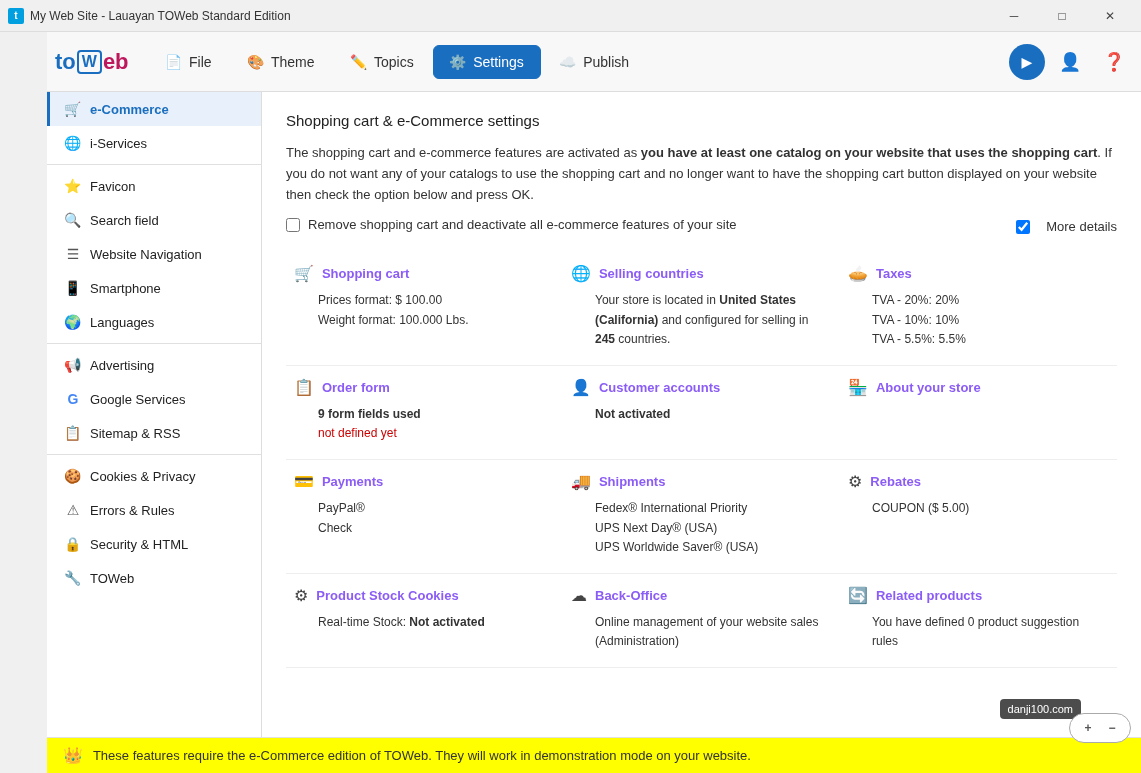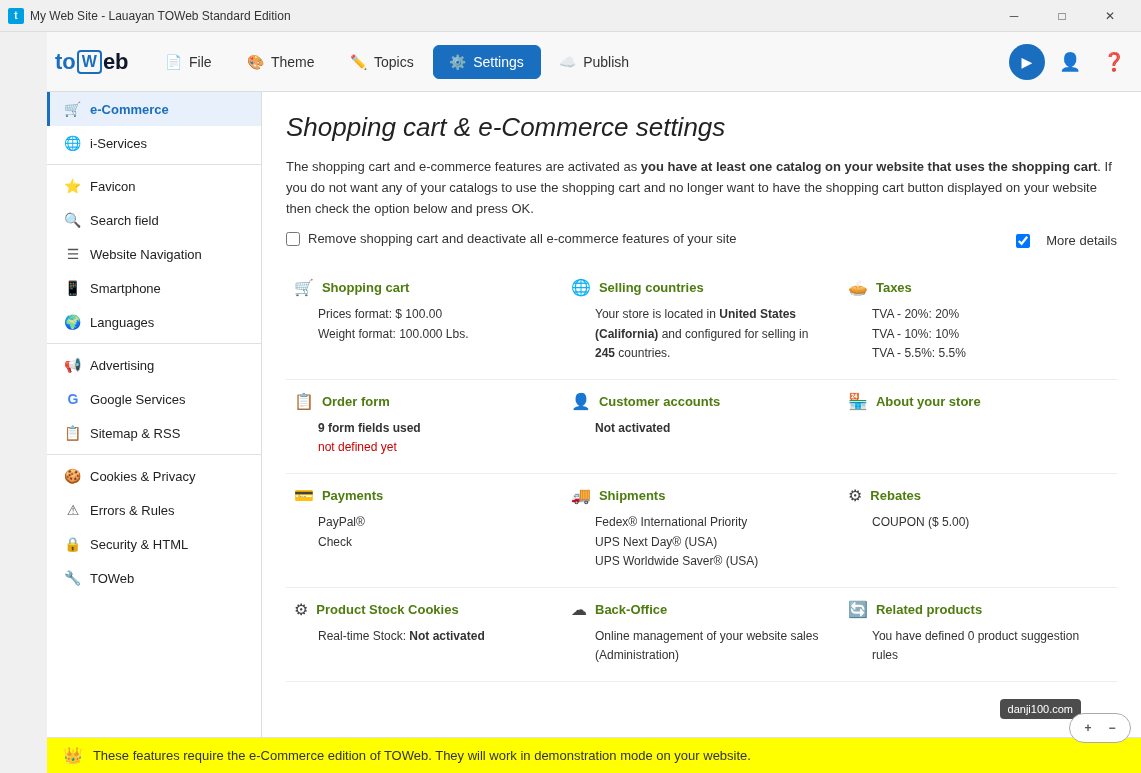--- a/index.html
+++ b/index.html
@@ -83,21 +83,21 @@
     .sidebar-item.active .si-icon { color: #1a6ebf; }
     .sidebar-divider { height: 1px; background: #e0e0e0; margin: 4px 0; }
 
     
     .main-panel {
       flex: 1;
       overflow-y: auto;
       background: white;
       padding: 20px 24px;
     }
-    .page-title { font-size: 26px; font-weight: 300; color: #222; margin-bottom: 14px; font-style: italic; }
+    .page-title { font-size: 15px; font-weight: 300; color: #222; margin-bottom: 14px; }
     .description-text { font-size: 13px; line-height: 1.6; color: #333; margin-bottom: 12px; }
     
     .checkbox-row { display: flex; align-items: center; gap: 8px; margin-bottom: 4px; }
     .checkbox-row input[type="checkbox"] { width: 14px; height: 14px; cursor: pointer; }
     .checkbox-label { font-size: 13px; color: #333; }
     .more-details-row { display: flex; align-items: center; gap: 16px; }
     .more-details-row input[type="checkbox"] { width: 14px; height: 14px; }
     
     
     .settings-grid {
@@ -105,21 +105,21 @@
       grid-template-columns: 1fr 1fr 1fr;
       gap: 0;
     }
     .settings-cell {
       padding: 12px 16px 16px 8px;
       border-bottom: 1px solid #eee;
       cursor: pointer;
     }
     .cell-header { display: flex; align-items: center; gap: 8px; margin-bottom: 8px; }
     .cell-icon { font-size: 16px; color: #444; }
-    .cell-title { color: #4d7c0f; font-size: 13px; font-weight: 600; text-decoration: none; }
+    .cell-title { color: #8b5cf6; font-size: 13px; font-weight: 600; text-decoration: none; }
     .cell-body { font-size: 12px; color: #333; line-height: 1.6; padding-left: 24px; }
 
     
     .bottom-banner {
       background: #ffff00;
       padding: 8px 16px;
       display: flex;
       align-items: center;
       gap: 10px;
       font-size: 13px;
@@ -170,21 +170,21 @@
     <button class="title-bar-btn close">✕</button>
   </div>
 </div>
 
 <div class="app-container">
 
   <div class="toolbar">
     <div class="logo">
       <span style="font-size:22px;font-weight:bold;color:#1a6ebf;">to</span>
         <span style="display:inline-block;border:2px solid #1a6ebf;border-radius:4px;padding:1px 3px;font-size:16px;font-weight:bold;color:#1a6ebf;margin:0 1px;">W</span>
-        <span style="font-size:22px;font-weight:bold;color:#0f172a;text-align:center;">eb</span>
+        <span style="font-size:22px;font-weight:bold;color:#be185d;text-align:center;">eb</span>
     </div>
     <div class="toolbar-nav">
       <button class="nav-btn">
         <span class="nav-icon">📄</span>
         <span>File</span>
       </button>
       <button class="nav-btn">
         <span class="nav-icon">🎨</span>
         <span>Theme</span>
       </button>

